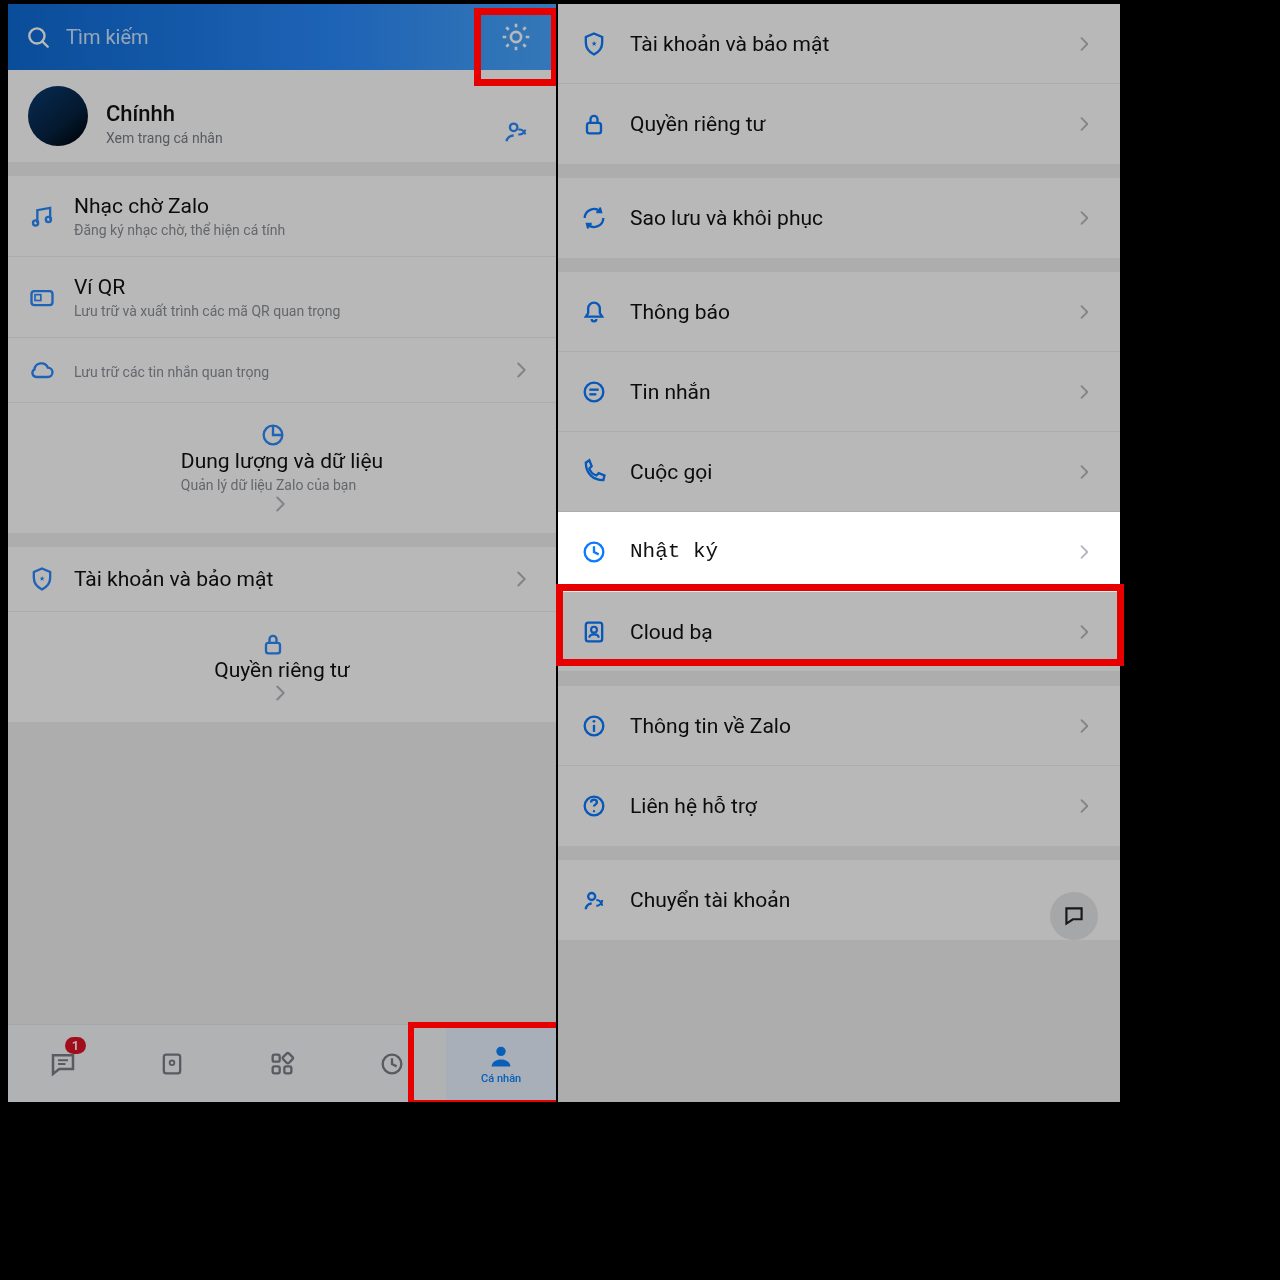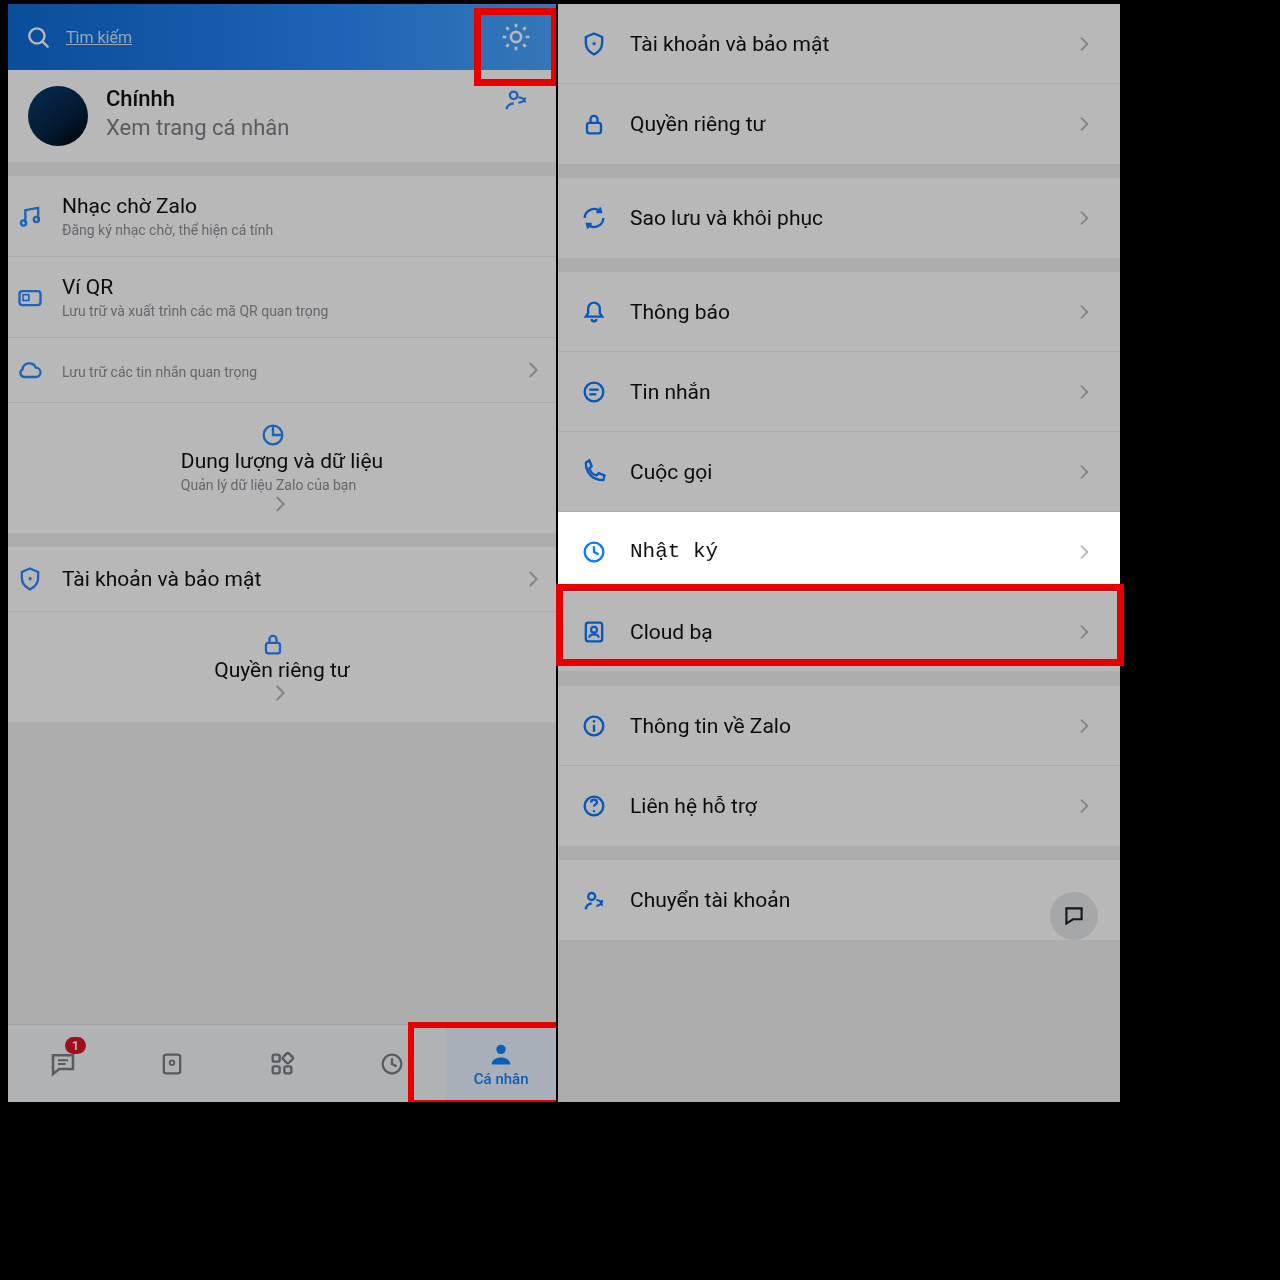--- a/index.html
+++ b/index.html
@@ -26,60 +26,60 @@
   }
 
   .header-bar {
     display: flex; align-items: center;
     height: 66px;
     background: linear-gradient(90deg, #0d6bd6 0%, #2a8afc 60%, #4aa7ff 100%);
     color: #fff;
     padding: 0 10px;
   }
   .search-icon { width: 40px; display:flex; justify-content:center; }
-  .search-text { flex:1; color: #cde6ff; font-size: 16px; padding-left: 8px; text-decoration: underline; }
+  .search-text { flex:1; color: #cde6ff; font-size: 20px; padding-left: 8px; }
   .gear-wrap { width: 60px; display:flex; justify-content:center; align-items:center; position:relative; }
 
   .profile-row {
-    display:flex; align-items:flex-start; background:#fff; padding: 16px 20px;
+    display:flex; align-items:flex-end; background:#fff; padding: 16px 20px;
   }
   .avatar {
     width: 60px; height:60px; border-radius:50%;
     background: linear-gradient(140deg,#0b3c72 0%,#062342 60%,#000 100%);
     flex-shrink:0;
   }
   .profile-texts { flex:1; padding-left: 18px; }
   .profile-name { font-size: 22px; font-weight: 500; color:#111; }
-  .profile-sub { font-size: 22px; color:#7b7f86; margin-top:4px; }
+  .profile-sub { font-size: 14px; color:#7b7f86; margin-top:4px; }
   .profile-action { width: 40px; display:flex; justify-content:center; }
 
   .menu-block { background:#fff; margin-top: 14px; }
   .menu-item {
     display:flex; align-items:center;
-    padding: 18px 8px;
+    padding: 18px 20px;
     border-bottom: 1px solid #eceff2;
   }
   .menu-item:last-child { border-bottom:none;flex-direction:column; }
   .mi-icon { width:46px; display:flex; justify-content:flex-start; align-items:center; }
   .mi-texts { flex:1; }
   .mi-title { font-size: 21px; color:#111; }
   .mi-sub { font-size: 14px; color:#8b8f96; margin-top:4px; }
   .mi-chevron { width:26px; color:#b3b7bd; }
 
   
   .bottom-nav {
     position:absolute; bottom:0; left:0; right:0;
     height: 78px; background:#f6f7f8; border-top:1px solid #e3e6ea;
     display:flex;
   }
   .bn-item { flex:1; display:flex; flex-direction:column; justify-content:center; align-items:center; position:relative; }
   .bn-item.active { background:#eaf3ff; }
   .bn-icon { color:#7a8088; }
   .bn-item.active .bn-icon { color:#0a84ff; }
-  .bn-label { font-size:15px; color:#0a84ff; margin-top:2px; font-weight:500; }
+  .bn-label { font-size:11px; color:#0a84ff; margin-top:2px; font-weight:500; }
   .bn-badge {
     position:absolute; top:12px; left:50%; margin-left:2px;
     background:#e11226; color:#fff; border-radius:10px;
     font-size:13px; padding:1px 7px; font-weight:600;
   }
 
   
   .right-panel {
     position:relative;
     width: 562px; height: 1098px; margin: 4px 0 0 2px;

